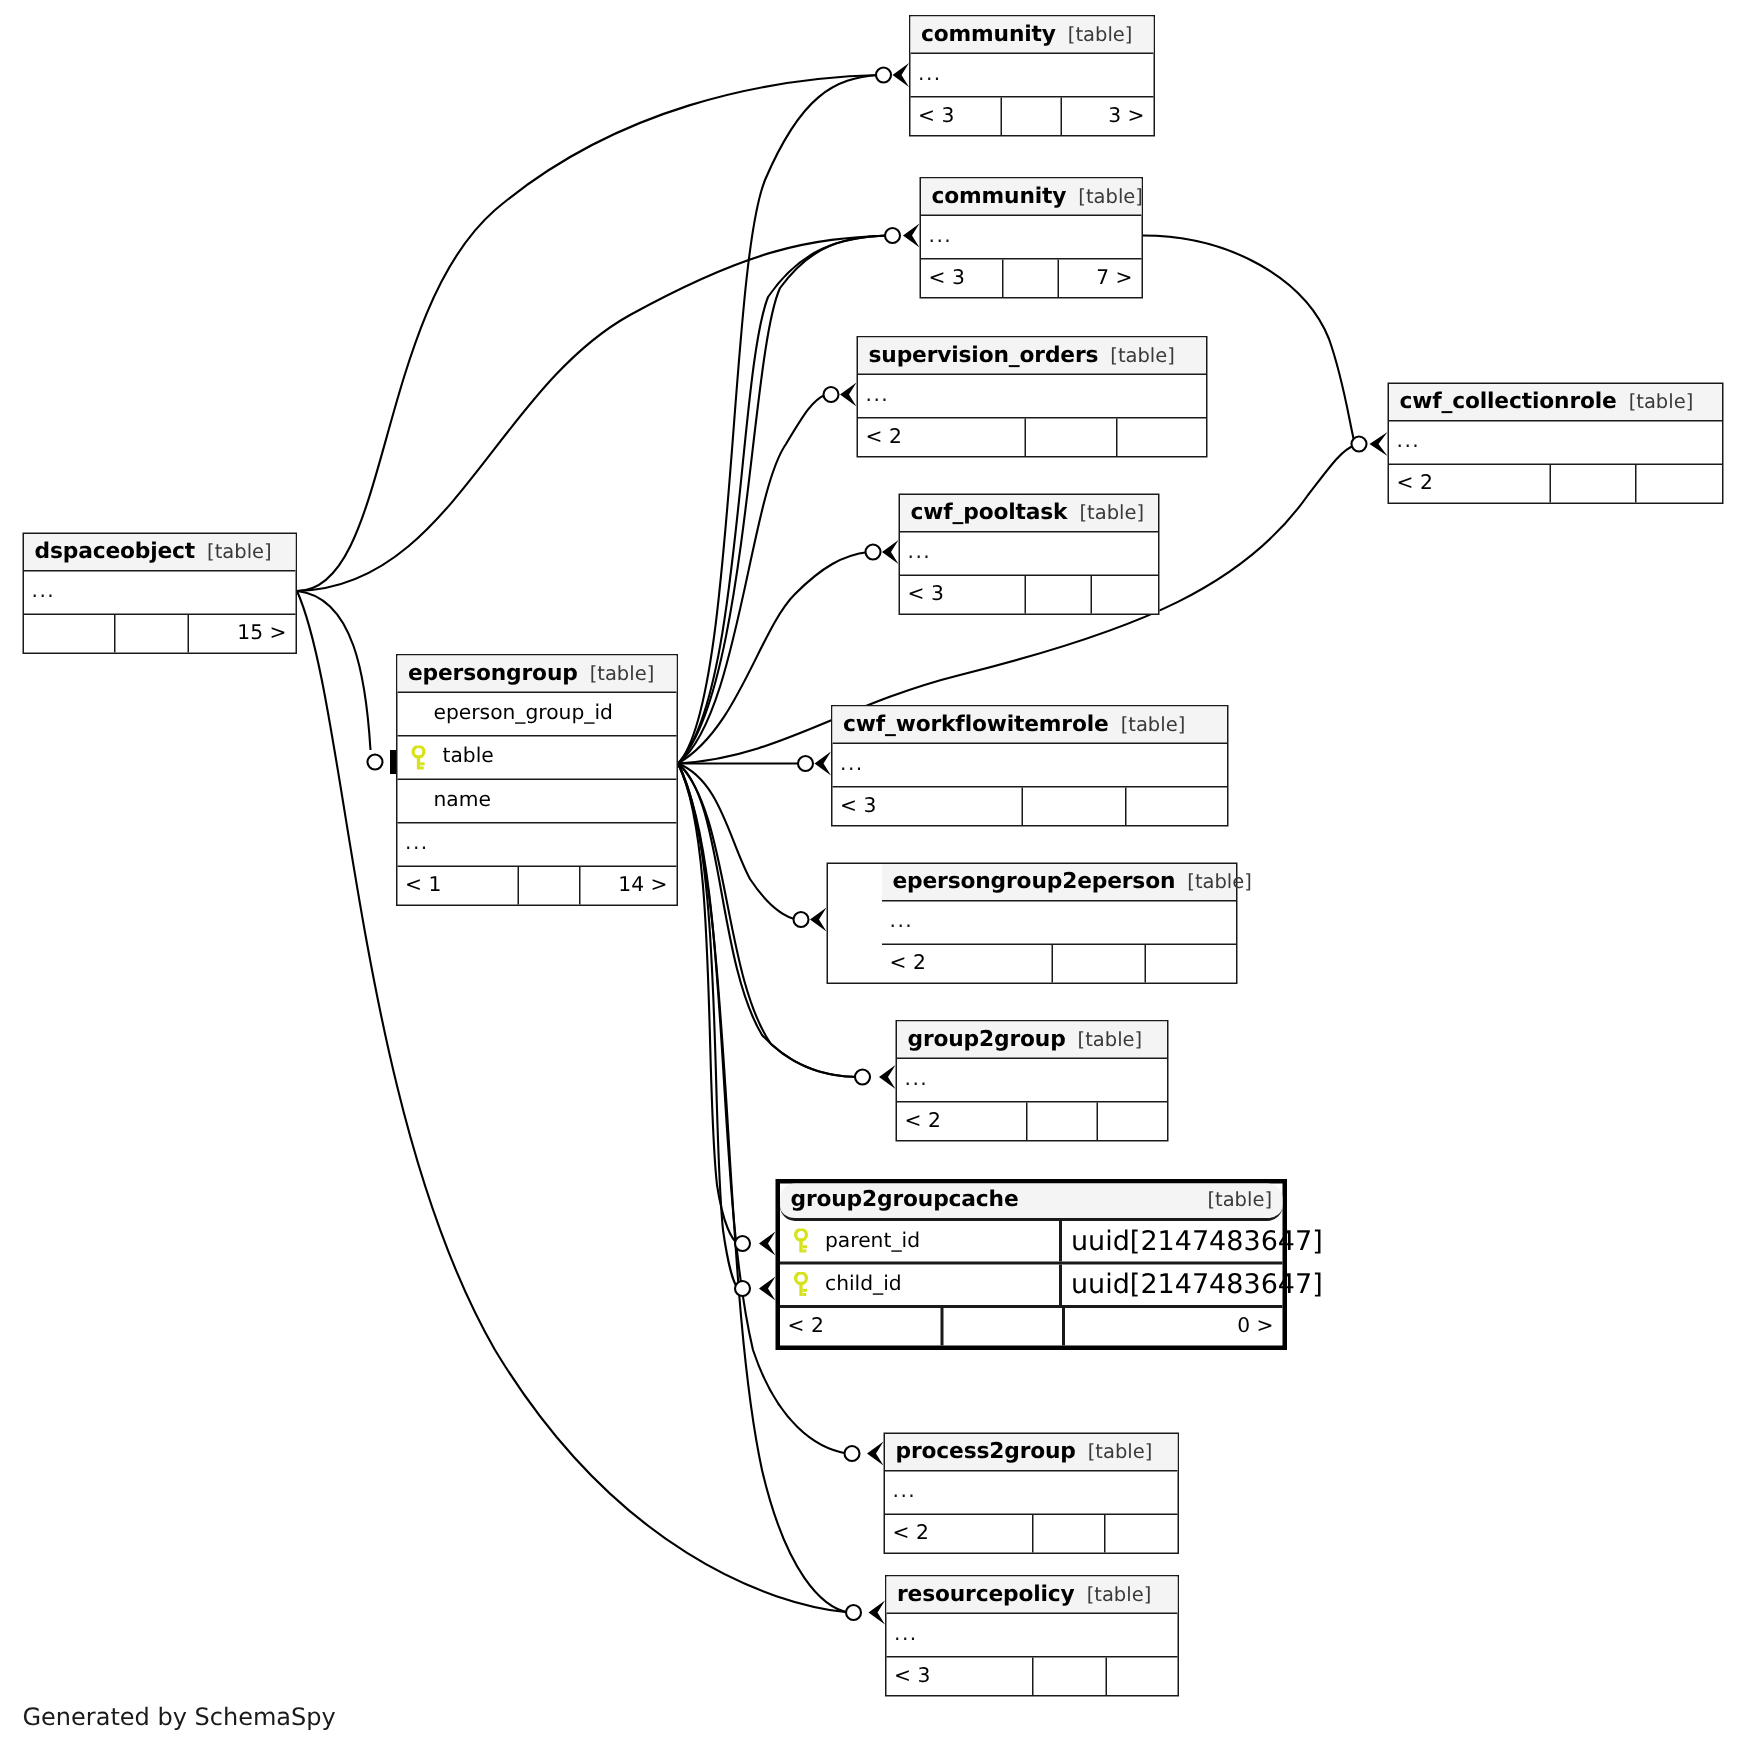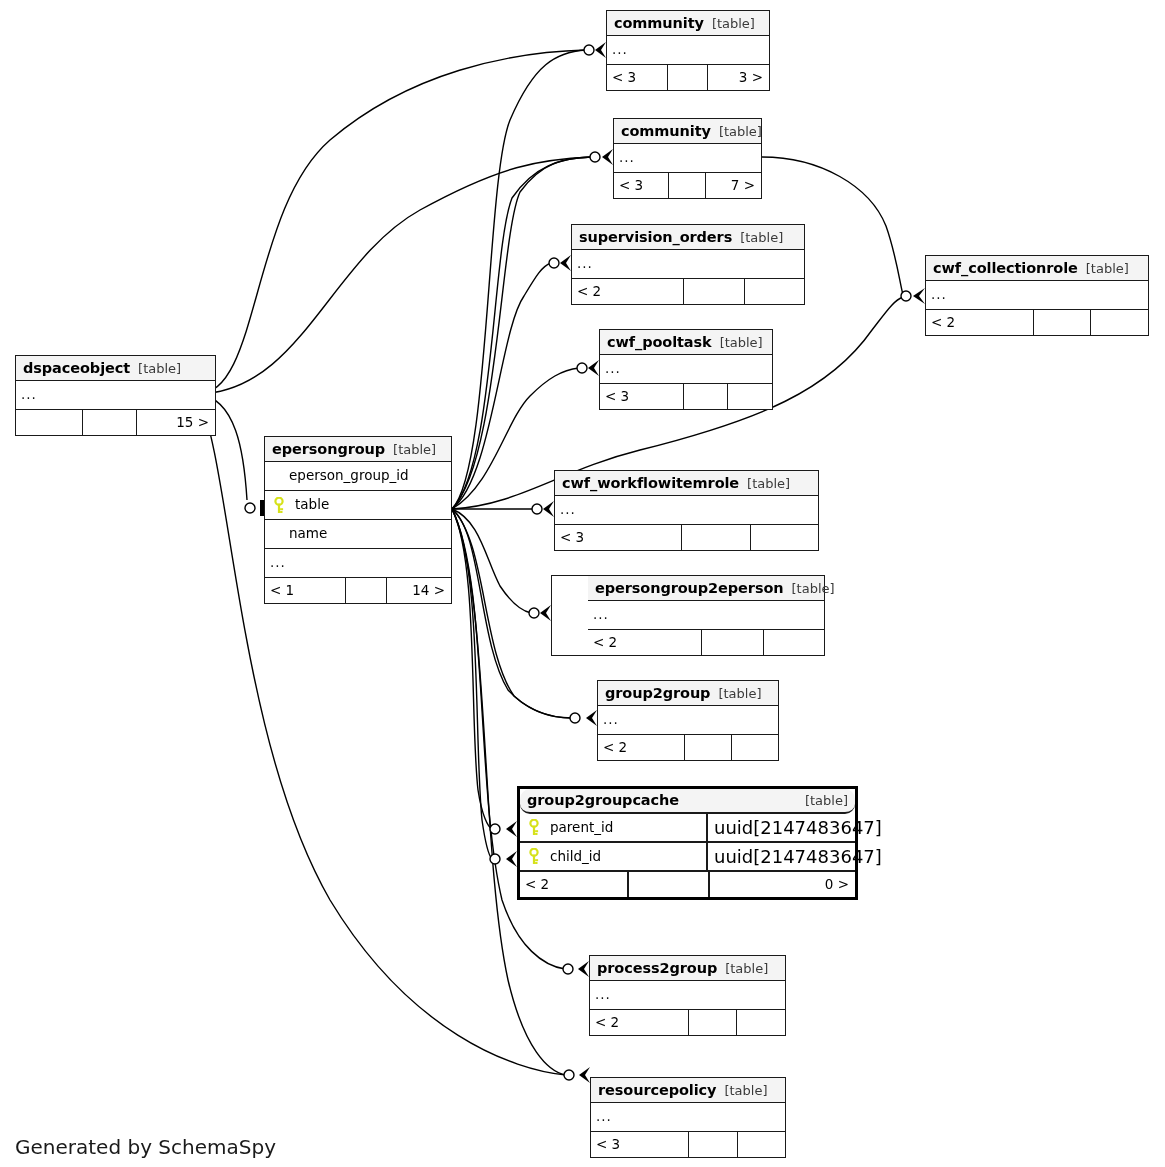--- a/index.html
+++ b/index.html
@@ -122,21 +122,21 @@
   .foot .fc.left { justify-content: flex-start; padding-left: 5px; }
   .foot .fc.mid { justify-content: center; border-left: 1px solid #1a1a1a; }
   .foot .fc.right { justify-content: flex-end; padding-right: 6px; border-left: 1px solid #1a1a1a; }
   .node.thick .foot .fc.mid,
   .node.thick .foot .fc.right { border-left-width: 2px; }
 
   #credit {
     position: absolute;
     left: 15px;
     top: 1135px;
-    font-size: 20px;
+    font-size: 16px;
     color: #1a1a1a;
     white-space: nowrap;
   }
 </style>
 </head>
 <body>
 
 <div id="canvas">
 
   <svg id="edges" viewBox="0 0 1165 1167" xmlns="http://www.w3.org/2000/svg">
@@ -208,21 +208,21 @@
       <path d="M551,605 L540,613 L551,621 L546,613 Z"></path>
       <path d="M597,710 L586,718 L597,726 L592,718 Z"></path>
       <path d="M517,821 L506,829 L517,837 L512,829 Z"></path>
       <path d="M517,851 L506,859 L517,867 L512,859 Z"></path>
       <path d="M589,961 L578,969 L589,977 L584,969 Z"></path>
       <path d="M590,1067 L579,1075 L590,1083 L585,1075 Z"></path>
       <rect x="260" y="500" width="4" height="16"></rect>
     </g>
   </svg>
 
-  <div class="node" style="left:15px; top:355px; width:201px;">
+  <div class="node" style="left:15px; top:355px; width:183px;">
     <div class="hdr">
       <span class="tname">dspaceobject</span>
       <span class="tkind">[table]</span>
     </div>
     <div class="col ellipsis">...</div>
     <div class="foot">
       <div class="fc left" style="width:33.4%"></div>
       <div class="fc mid" style="width:27%"></div>
       <div class="fc right" style="flex:1">15 &gt;</div>
     </div>
@@ -398,21 +398,21 @@
       <span class="tkind">[table]</span>
     </div>
     <div class="col ellipsis">...</div>
     <div class="foot">
       <div class="fc left" style="width:50%">&lt; 2</div>
       <div class="fc mid" style="width:25%"></div>
       <div class="fc right" style="flex:1"></div>
     </div>
   </div>
 
-  <div class="node" style="left:590px; top:1077px; width:196px;">
+  <div class="node" style="left:590px; top:1050px; width:196px;">
     <div class="hdr">
       <span class="tname">resourcepolicy</span>
       <span class="tkind">[table]</span>
     </div>
     <div class="col ellipsis">...</div>
     <div class="foot">
       <div class="fc left" style="width:50%">&lt; 3</div>
       <div class="fc mid" style="width:25%"></div>
       <div class="fc right" style="flex:1"></div>
     </div>

